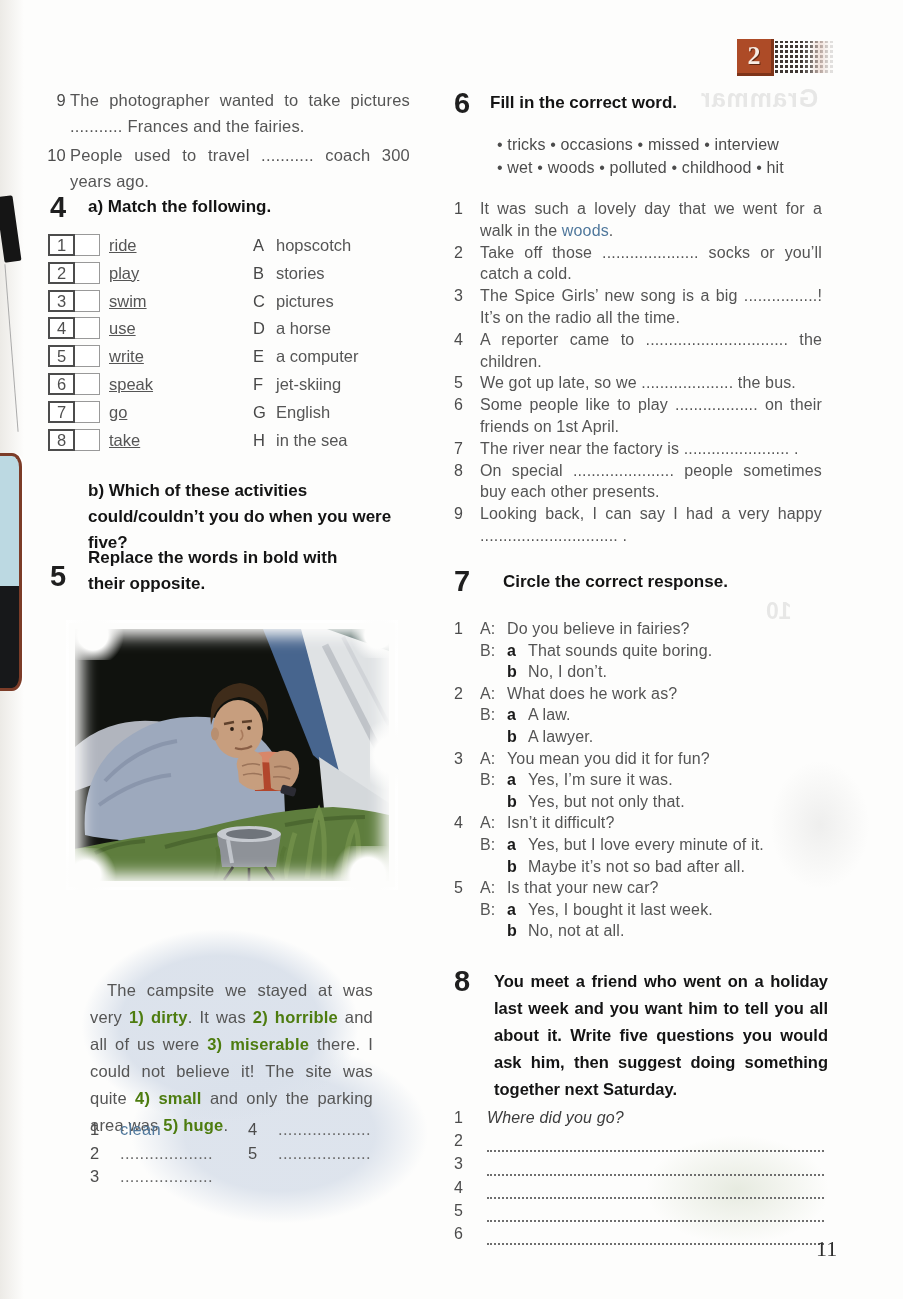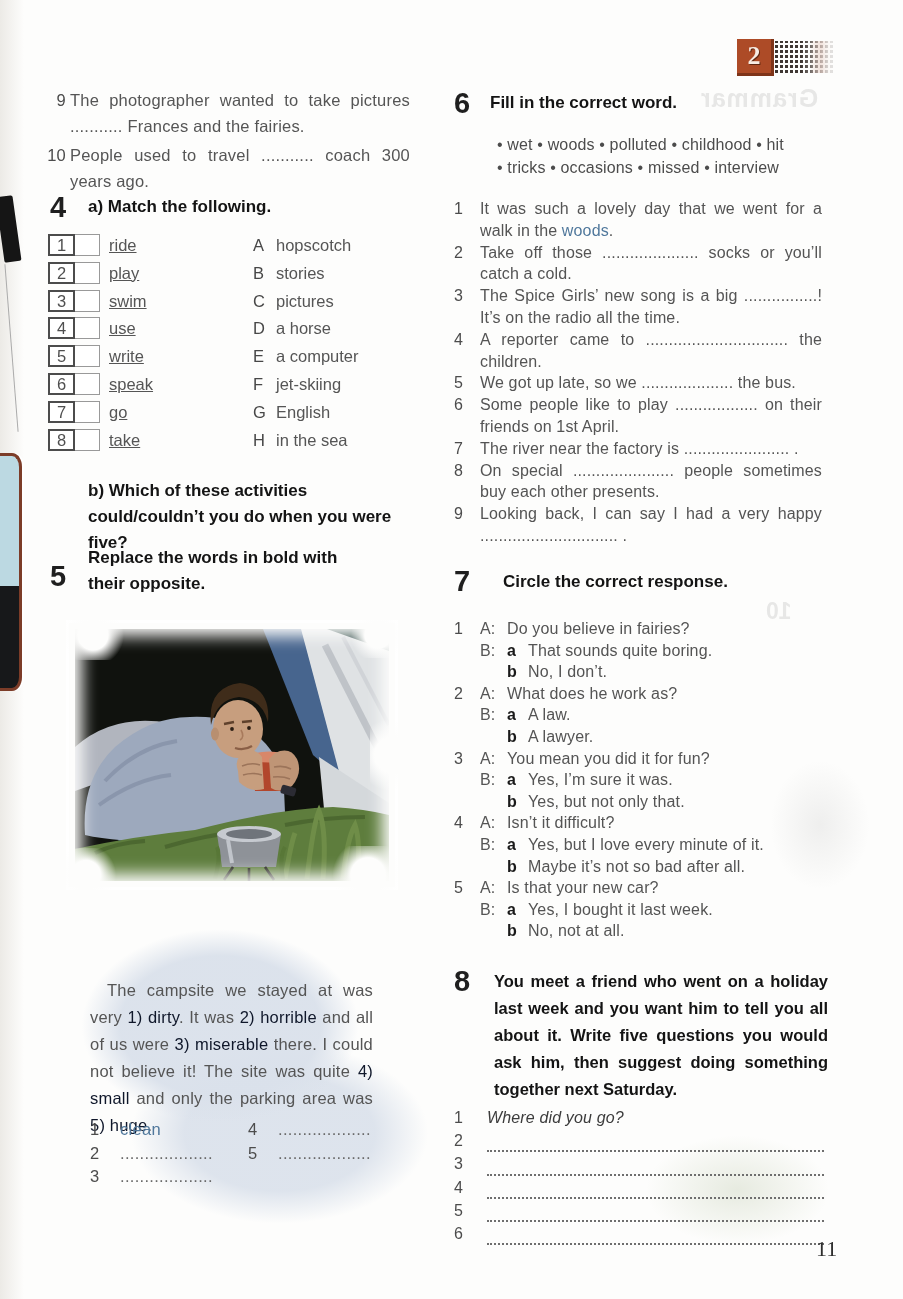--- a/index.html
+++ b/index.html
@@ -5,21 +5,21 @@
   html,body{margin:0;padding:0;}
   body{width:903px;height:1299px;position:relative;overflow:hidden;background:#fdfdfc;
        font-family:"Liberation Sans",sans-serif;color:#525252;}
   .abs{position:absolute;}
   
   .body-l{font-size:16.5px;line-height:25.5px;letter-spacing:.2px;color:#555;}
   .body-r{font-size:16px;line-height:21.8px;letter-spacing:.15px;color:#545454;}
   .just{text-align:justify;}
   .hdr{font-weight:700;color:#141414;font-size:17px;line-height:26px;}
   .exnum{font-size:29px;font-weight:700;color:#1f1f1f;line-height:30px;}
-  .bold{font-weight:400;color:#0f172a;}
+  .bold{font-weight:700;color:#4d7c0f;}
   .blue{color:#50789c;}
   .dots{color:#6a6a6a;}
   
   .edge-shade{left:0;top:0;width:24px;height:1299px;background:linear-gradient(to right,#eceae6,rgba(255,255,255,0));}
   .art-black{left:0;top:196px;width:17px;height:66px;background:#151515;transform:rotate(-8deg);border-radius:2px;}
   .art-line{left:11px;top:264px;width:1px;height:168px;background:#aaa;transform:rotate(-4.5deg);}
   .art-strip{left:0;top:453px;width:19px;height:232px;background:linear-gradient(#bcd9e2 0 56%,#17181a 56% 100%);
              border:3px solid #7c3c28;border-left:none;border-radius:0 10px 10px 0/0 14px 14px 0;box-shadow:2px 0 0 #fff;}
   
   .badge{left:737px;top:39px;width:34px;height:34px;background:#ad4b27;border-right:3px solid #7e3419;border-bottom:3px solid #7e3419;
@@ -223,22 +223,22 @@
     </div>
   <div class="ansrow">
       <span class="anum">5</span>
       <span class="aval dots">...................</span>
     </div>
 </div>
 
 <div class="abs exnum" style="left:454px;top:88px;">6</div>
 <div class="abs hdr" style="left:490px;top:90px;width:330px;">Fill in the correct word.</div>
 <div class="abs wb body-r" style="left:497px;top:134px;width:326px;">
+  <div>• tricks  • occasions  • missed  • interview</div>
   <div>• wet  • woods  • polluted  • childhood  • hit</div>
-  <div>• tricks  • occasions  • missed  • interview</div>
 </div>
 
 <div class="abs body-r" style="left:454px;top:198px;width:370px;">
   <div class="fill-item">
     <span class="inum">1</span>
     <div class="itext just"><span>It was such a lovely day that we went for a walk in the </span><span class="blue">woods</span><span>.</span></div>
   </div>
   <div class="fill-item">
       <span class="inum">2</span>
       <div class="itext just">Take off those ..................... socks or you’ll catch a cold.</div>

